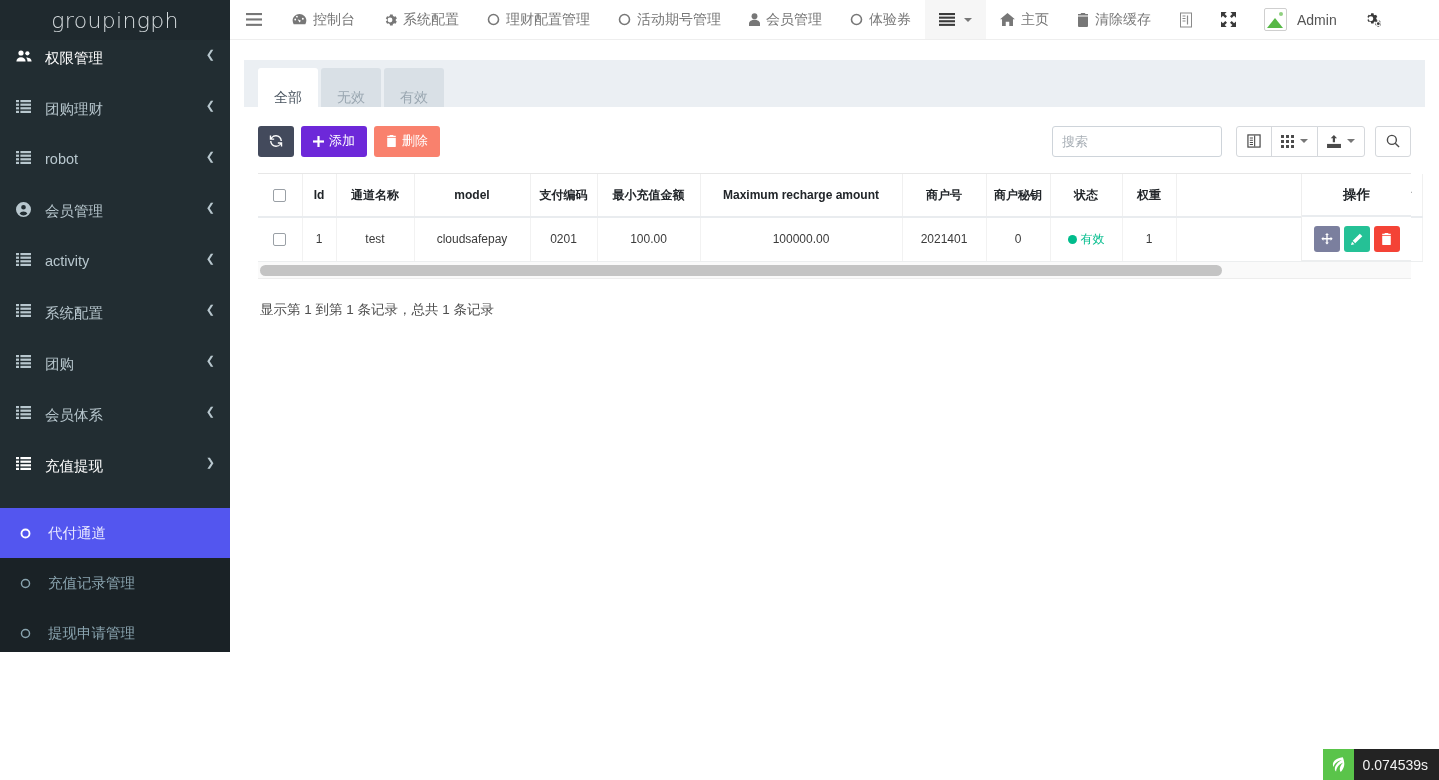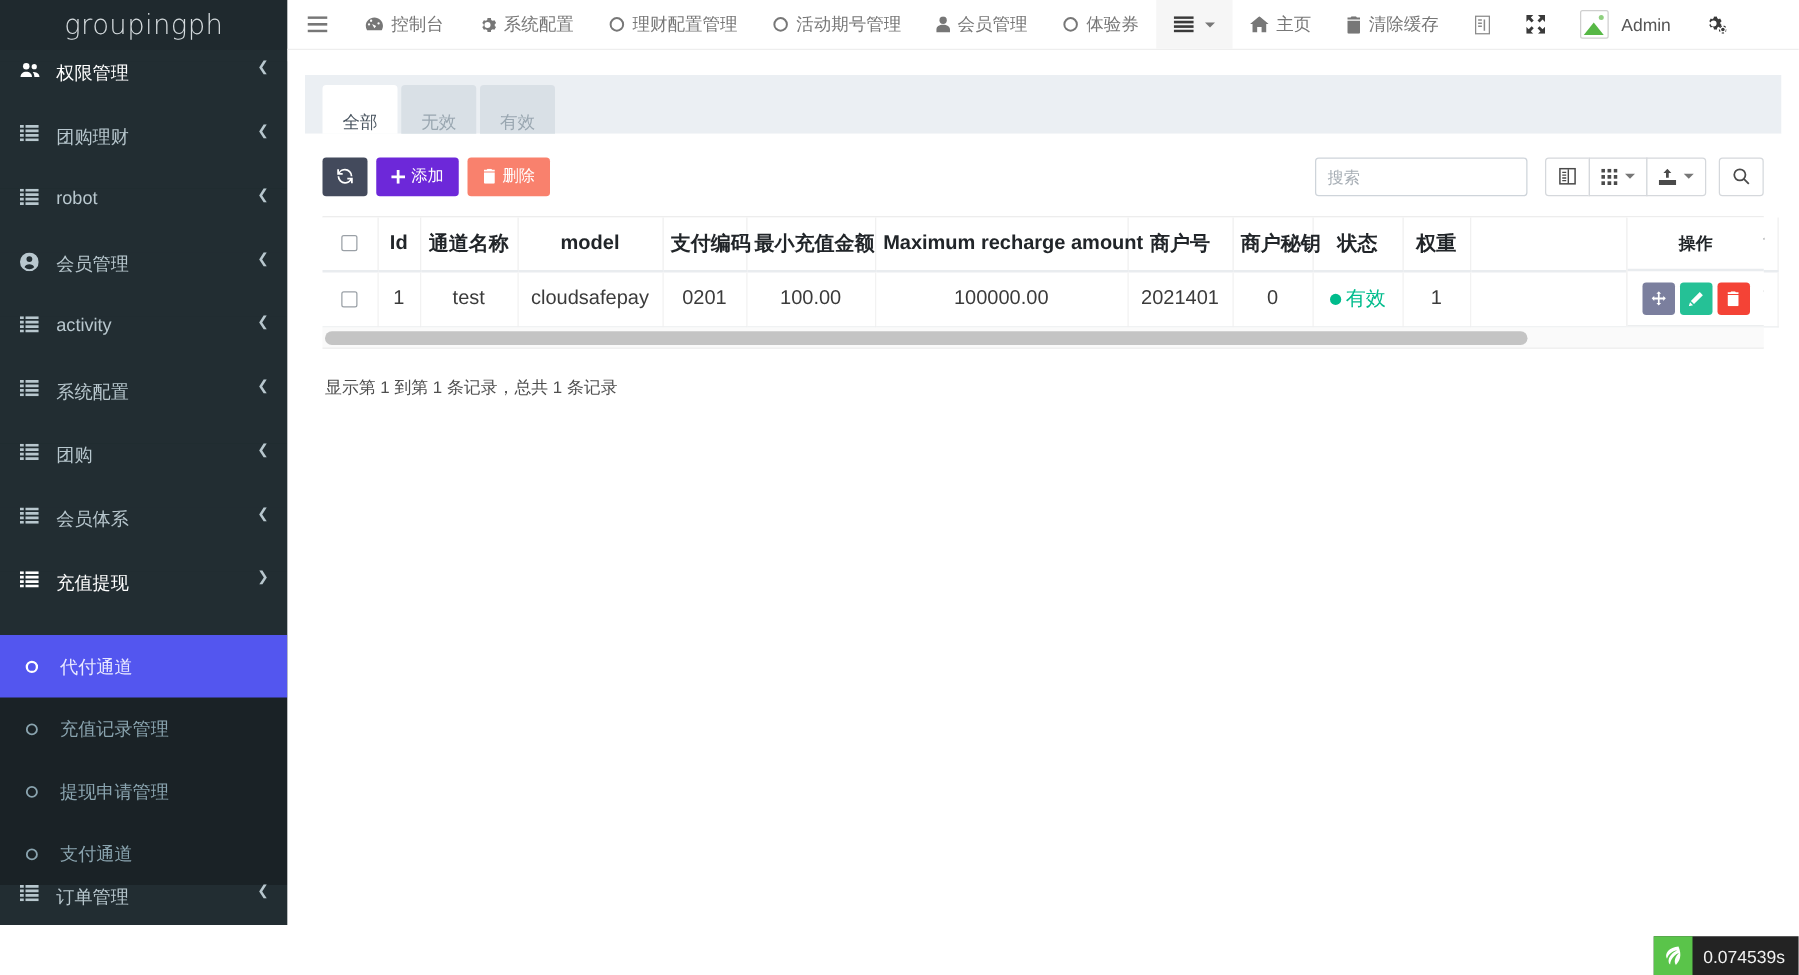--- a/index.html
+++ b/index.html
@@ -7,21 +7,21 @@
     width: 1439px; height: 780px;
     font-family: "Liberation Sans", "DejaVu Sans", sans-serif;
     background: #ffffff;
     overflow: hidden;
   }
   body { position: relative; }
 
   
   #sidebar {
     position: absolute; left: 0; top: 0;
-    width: 230px; height: 740px;
+    width: 230px; height: 652px;
     background: #222d32;
     overflow: hidden;
   }
   .brand {
     height: 40px;
     background: #1f292e;
     display: flex; align-items: center; justify-content: center;
   }
   .brand-text {
     color: #d4dadd;
@@ -220,21 +220,21 @@
 
   
   .table-wrap {
     position: relative;
     border-top: 1px solid #e7e7e7;
   }
   table.dtab {
     width: 1164px;
     border-collapse: collapse;
     table-layout: fixed;
-    font-size: 16px;
+    font-size: 12px;
   }
   table.dtab th {
     height: 43px;
     border-bottom: 2px solid #e9ecef;
     border-right: 1px solid #f0f0f0;
     color: #212529;
     font-weight: bold;
     text-align: center;
     padding: 0 6px;
     white-space: nowrap;

